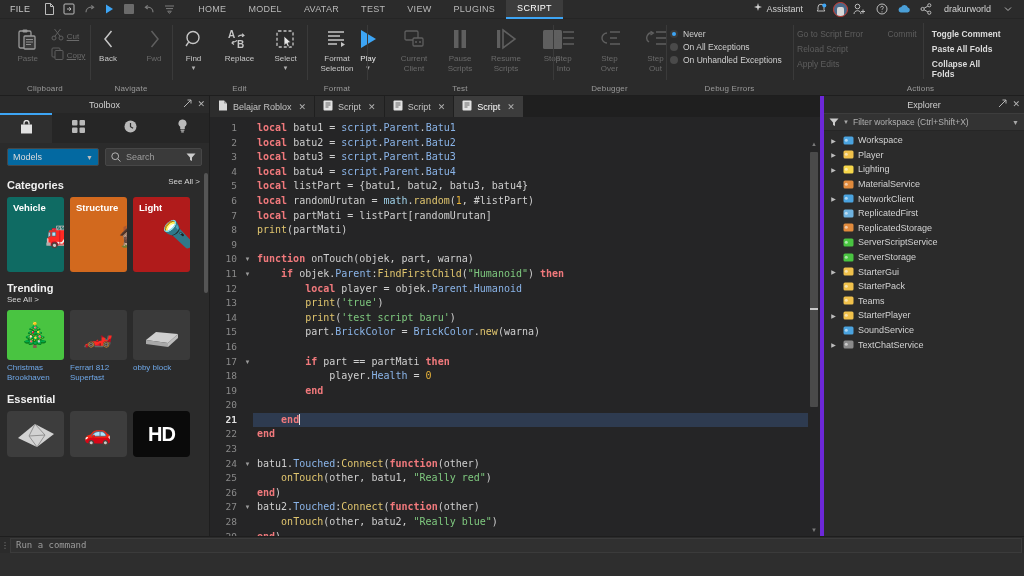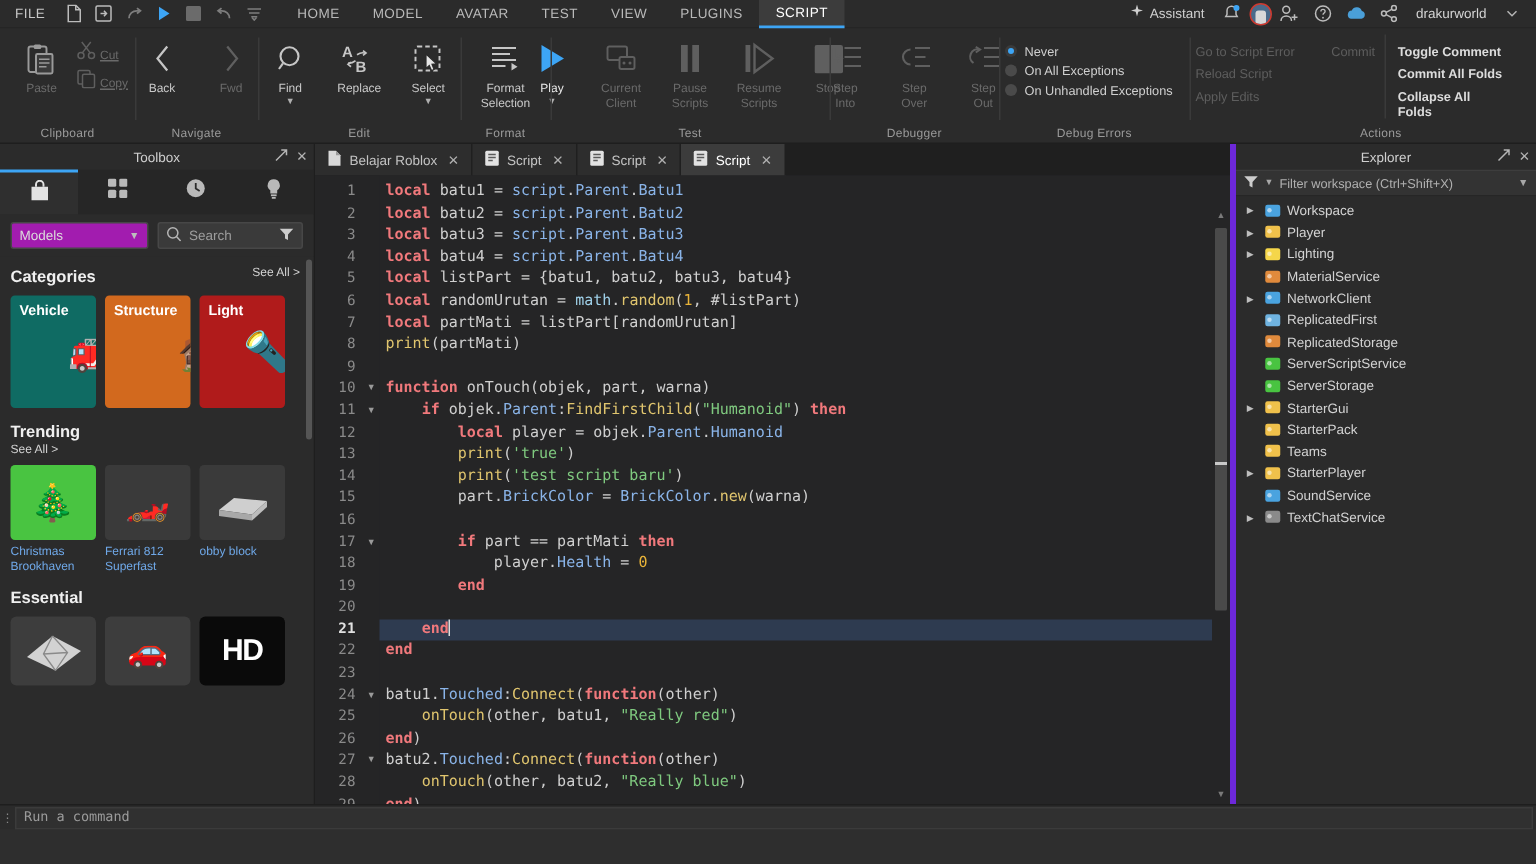--- a/index.html
+++ b/index.html
@@ -106,21 +106,21 @@
 
   .tb-tabs { height: 30px; display: flex; background: #262626; }
   .tb-tab {
     flex: 1; display: flex; align-items: center; justify-content: center;
     color: #b9b9b9; position: relative;
   }
   .tb-tab.active { background: #2f2f2f; border-top: 2px solid #3da5f5; color: #e8e8e8; }
 
   .tb-search { height: 28px; display: flex; align-items: center; gap: 6px; padding: 0 7px; background: #2b2b2b; }
   .tb-select {
-    width: 92px; height: 18px; background: #a21caf; border: 1px solid #474747; border-radius: 2px;
+    width: 92px; height: 18px; background: #0369a1; border: 1px solid #474747; border-radius: 2px;
     display: flex; align-items: center; padding: 0 5px; font-size: 9px; color: #dcdcdc; text-align: right;
   }
   .tb-select .cv { margin-left: auto; font-size: 7px; color: #bdbdbd; }
   .tb-searchbox {
     flex: 1; height: 18px; background: #3a3a3a; border: 1px solid #474747; border-radius: 2px;
     display: flex; align-items: center; padding: 0 5px; gap: 5px;
   }
   .tb-searchbox .ph { font-size: 9px; color: #9d9d9d; }
   .tb-searchbox .fil { margin-left: auto; color: #cccccc; }
 
@@ -578,21 +578,21 @@
       <div class="action-col" style="width:92px">
         <div class="ai">Go to Script Error</div>
         <div class="ai">Reload Script</div>
         <div class="ai">Apply Edits</div>
       </div>
       <div class="action-col" style="width:36px">
         <div class="ai">Commit</div>
       </div>
       <div class="action-col" style="border-left:1px solid #3a3a3a; padding-left:8px">
         <div class="ai en">Toggle Comment</div>
-        <div class="ai en">Commit All Folds</div>
+        <div class="ai en">Paste All Folds</div>
         <div class="ai en">Collapse All Folds</div>
       </div>
     </div>
     <div class="glabel" style="width:100%; text-align:center; padding-left:40px">Actions</div>
   </div>
 </div>
 
 <div id="toolbox">
   <div class="panel-head">
     <span class="ttl">Toolbox</span>

